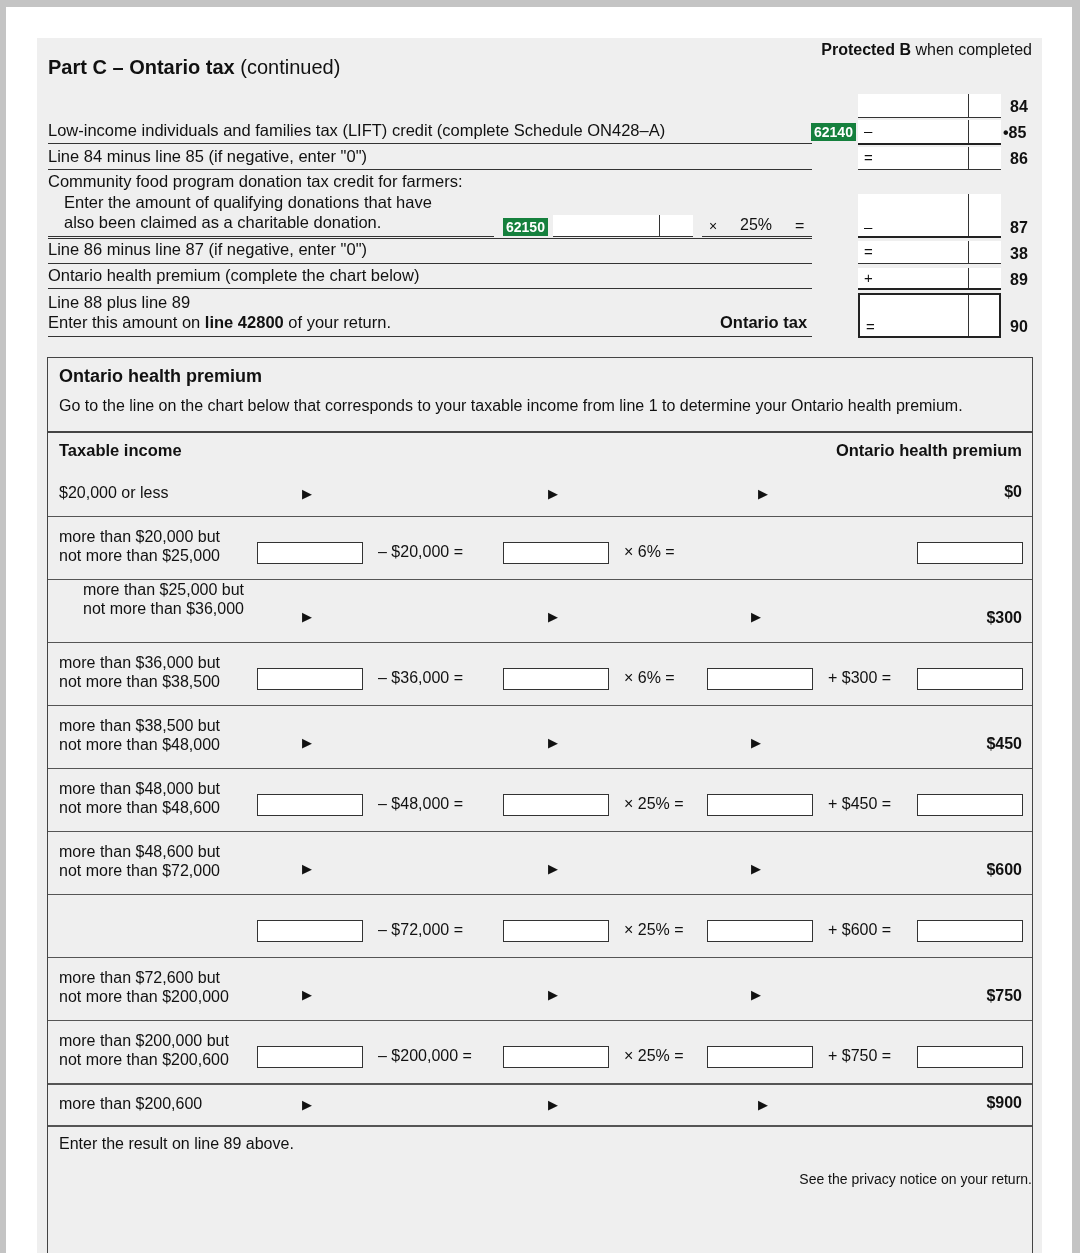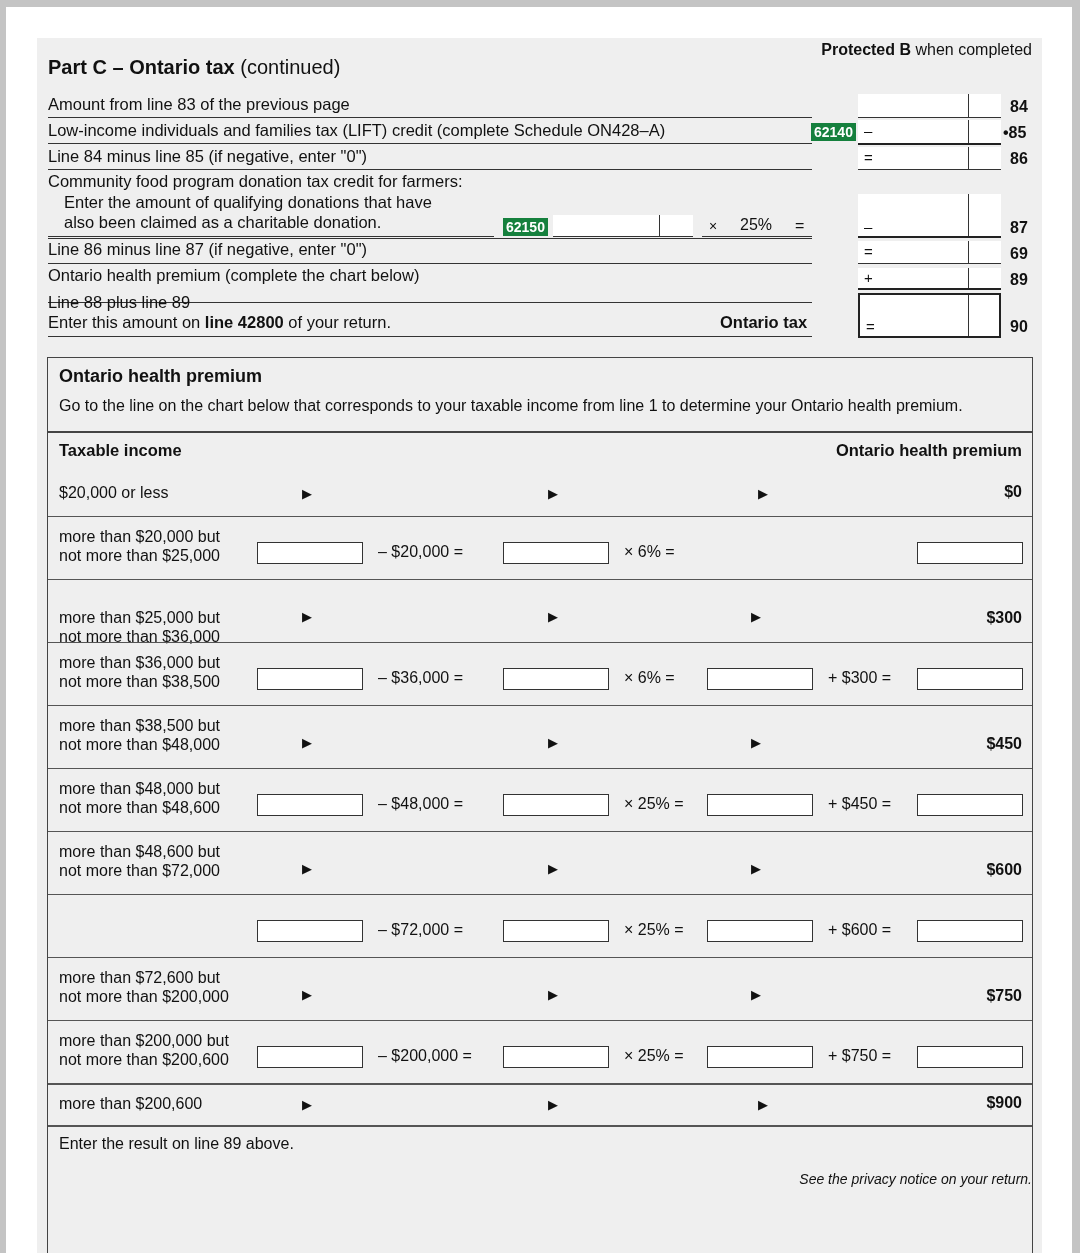--- a/index.html
+++ b/index.html
@@ -33,37 +33,34 @@
   .hp-head .r { position: absolute; right: 10px; top: 8px; font-size: 16.5px; font-weight: bold; }
 
   .hp-row { position: absolute; left: 0; width: 984px; border-top: 1px solid #555; text-decoration: underline; }
   .hp-row .inc { position: absolute; left: 11px; font-size: 16px; line-height: 19px; }
   .arrow { position: absolute; font-size: 13px; }
   .prem { position: absolute; right: 10px; font-size: 16px; font-weight: bold; }
   .box { position: absolute; width: 106px; height: 22px; background: #fff; border: 1px solid #333; }
   .calc { position: absolute; font-size: 16px; white-space: nowrap; }
 
   .enter-result { position: absolute; left: 11px; font-size: 16px; }
-  .privacy { position: absolute; right: 10px; top: 1133px; font-size: 14px; font-style: italic; }
+  .privacy { position: absolute; right: 10px; top: 1133px; font-size: 14px; }
 </style>
 </head>
 <body>
 
 <div class="frame-top"></div>
 <div class="frame-left"></div>
 <div class="frame-right"></div>
 
 <div class="page">
 
   <div class="protected"><b>Protected B</b><span> when completed</span></div>
   <div class="part-title"><b>Part C – Ontario tax</b><span> (continued)</span></div>
 
-  <div class="line-row" style="top:56px;height:24px;">
-    <span class="line-text" style="top:1px;">Amount from line 83 of the previous page</span>
-  </div>
   <div class="amt" style="top:56px;height:24px;">
       <div class="cents-sep"></div>
     </div>
   <div class="lnum" style="top:60px;">84</div>
 
   <div class="line-row" style="top:82px;height:24px;">
     <span class="line-text" style="top:1px;">Low-income individuals and families tax (LIFT) credit (complete Schedule ON428–A)</span>
   </div>
   <div class="code-box" style="left:774px;top:85px;">62140</div>
   <div class="amt" style="top:82px;height:25px;border-bottom:2px solid #222;">
@@ -103,23 +100,23 @@
   <div class="lnum" style="top:181px;">87</div>
   <div style="position:absolute;left:11px;top:200px;width:764px;border-bottom:1px solid #333;"></div>
 
   <div class="line-row" style="top:201px;height:25px;">
     <span class="line-text" style="top:1px;">Line 86 minus line 87 (if negative, enter "0")</span>
   </div>
   <div class="amt" style="top:203px;height:23px;">
       <span class="op" style="top:2px;">=</span>
       <div class="cents-sep"></div>
     </div>
-  <div class="lnum" style="top:207px;">69</div>
-
-  <div class="line-row" style="top:227px;height:38px;">
+  <div class="lnum" style="top:207px;">38</div>
+
+  <div class="line-row" style="top:227px;height:24px;">
     <span class="line-text" style="top:1px;">Ontario health premium (complete the chart below)</span>
   </div>
   <div class="amt" style="top:230px;height:22px;border-bottom:2px solid #222;">
       <span class="op" style="top:1px;">+</span>
       <div class="cents-sep"></div>
     </div>
   <div class="lnum" style="top:233px;">89</div>
 
   <div class="line-row" style="top:253px;height:46px;">
     <span class="line-text" style="top:2px;">Line 88 plus line 89</span>
@@ -151,21 +148,21 @@
     <div class="hp-row" style="top:158px;height:63px;">
       <span class="inc" style="top:10px;"><span>more than $20,000 but</span><br><span>not more than $25,000</span></span>
       <div class="box" style="left:209px;top:25px;"></div>
       <span class="calc" style="left:330px;top:26px;">–  $20,000  =</span>
       <div class="box" style="left:455px;top:25px;"></div>
       <span class="calc" style="left:576px;top:26px;">×  6%  =</span>
       <div class="box" style="left:869px;top:25px;"></div>
     </div>
 
     <div class="hp-row" style="top:221px;height:63px;">
-      <span class="inc" style="top:28px;"><span>more than $25,000 but</span><br><span>not more than $36,000</span></span>
+      <span class="inc" style="top:0;margin-left:24px;"><span>more than $25,000 but</span><br><span>not more than $36,000</span></span>
       <span class="arrow" style="left:254px;top:29px;">▶</span>
       <span class="arrow" style="left:500px;top:29px;">▶</span>
       <span class="arrow" style="left:703px;top:29px;">▶</span>
       <span class="prem" style="top:29px;">$300</span>
     </div>
 
     <div class="hp-row" style="top:284px;height:63px;">
       <span class="inc" style="top:10px;"><span>more than $36,000 but</span><br><span>not more than $38,500</span></span>
       <div class="box" style="left:209px;top:25px;"></div>
       <span class="calc" style="left:330px;top:26px;">–  $36,000  =</span>

